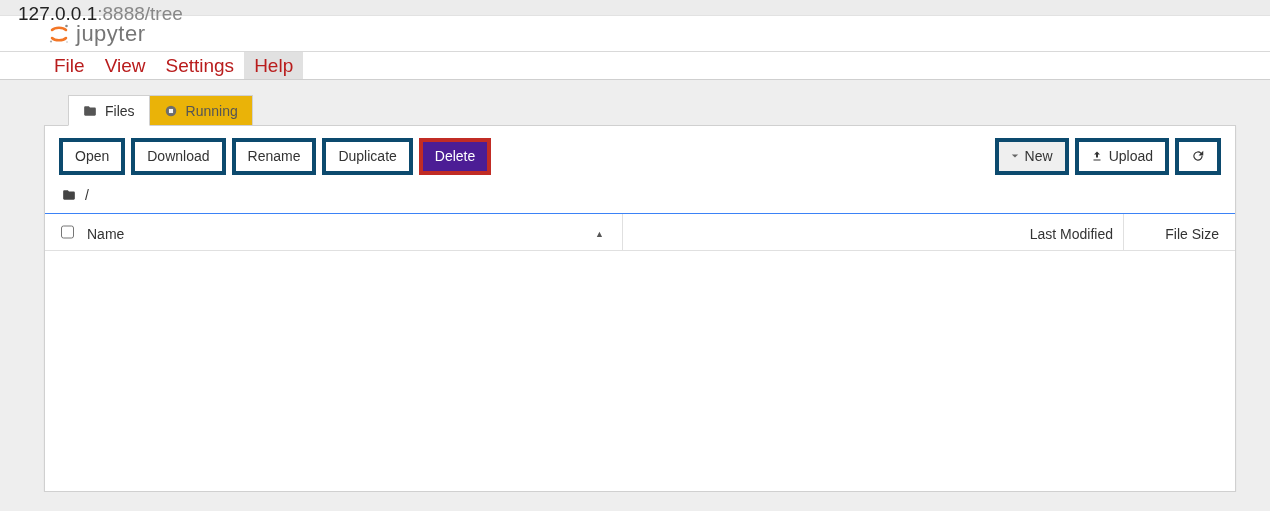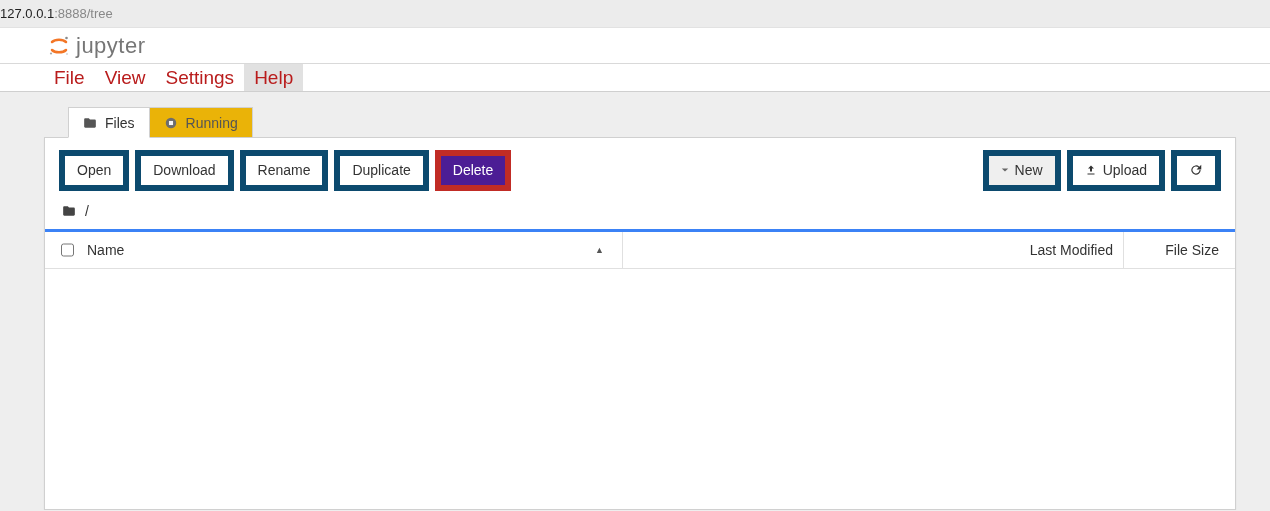--- a/index.html
+++ b/index.html
@@ -7,26 +7,26 @@
     margin: 0; padding: 0;
     font-family: "Segoe UI", "Helvetica Neue", Helvetica, Arial, sans-serif;
     font-size: 14px;
     color: #333;
     background: #eeeeee;
     width: 1270px;
   }
 
   
   .url-bar {
-    height: 28px;
+    height: 16px;
     line-height: 28px;
     background: #ececec;
     border-bottom: 1px solid #e2e2e2;
-    padding-left: 0;
-    font-size: 13px;
+    padding-left: 18px;
+    font-size: 19px;
     color: #222;
   }
   .url-bar .url-host { color: #222; }
   .url-bar .url-rest { color: #888; }
 
   
   .header {
     background: #ffffff;
     height: 36px;
     border-bottom: 1px solid #d9d9d9;
@@ -111,21 +111,21 @@
   }
 
   
   .toolbar {
     display: flex;
     align-items: center;
     padding: 12px 14px 10px;
   }
   .btn-group { display: flex; gap: 6px; }
   .btn {
-    border: 6px solid #0c4a6e;
+    border: 4px solid #0c4a6e;
     background: #ffffff;
     color: #333;
     font-size: 14px;
     padding: 6px 12px;
     cursor: pointer;
     line-height: 1.2;
     display: inline-flex;
     align-items: center;
     gap: 6px;
   }
@@ -150,22 +150,22 @@
     align-items: center;
     gap: 8px;
     padding: 2px 16px 10px;
     color: #333;
   }
   .breadcrumb .folder-ico { width: 16px; height: 14px; display:inline-flex; }
 
   
   .list-header {
     display: flex;
-    align-items: center;
-    border-top: 3px solid #3b82f6;
+    align-items: flex-end;
+    border-top: 1px solid #3b82f6;
     border-bottom: 1px solid #e0e0e0;
     padding: 8px 16px 8px 12px;
     font-size: 14px;
     color: #333;
     user-select: none;
   }
   .col-check {
     width: 20px;
     display: flex;
     align-items: center;

